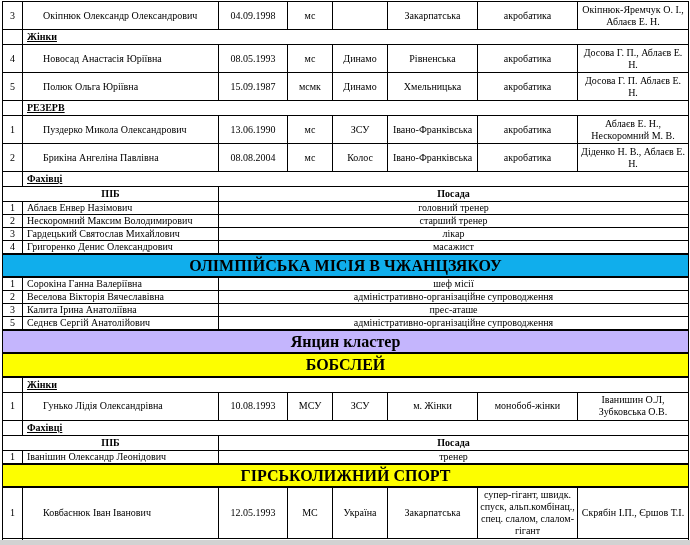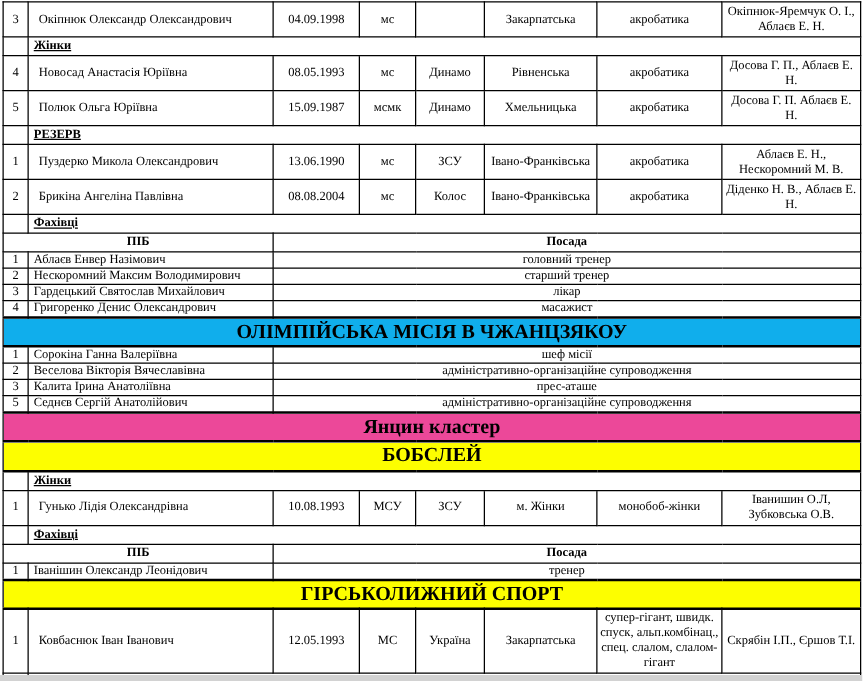--- a/index.html
+++ b/index.html
@@ -16,21 +16,21 @@
   }
   td {
     border: 1px solid #000;
     font-size: 10px; line-height: 1.2;
     padding: 1px 2px;
     text-align: center; vertical-align: middle;
     overflow: hidden;
     word-wrap: break-word;
   }
   tr.r-athlete { height: 28px; }
-  tr.r-athlete td.c-name { text-align: left; padding-left: 8px; }
+  tr.r-athlete td.c-name { text-align: left; padding-left: 20px; }
   tr.r-athlete-tall { height: 40px; }
   tr.r-sub { height: 14px; margin-top: 32px; }
   tr.r-sub td.c-label {
     text-align: left; font-weight: bold; padding-left: 4px;
   }
   tr.r-sub td.c-label span { text-decoration: underline; }
   tr.r-banner { height: 14px; }
   tr.r-banner td {
     font-weight: bold; font-size: 16px;
     border-top: 2px solid #000; border-bottom: 2px solid #000;
@@ -164,21 +164,21 @@
           <td>3</td>
           <td class="c-name">Калита Ірина Анатоліївна</td>
           <td colspan="6">прес-аташе</td>
         </tr>
         <tr class="r-person">
           <td>5</td>
           <td class="c-name">Седнєв Сергій Анатолійович</td>
           <td colspan="6">адміністративно-організаційне супроводження</td>
         </tr>
         <tr class="r-banner">
-          <td colspan="8" style="background: #ec4899;">Янцин кластер</td>
+          <td colspan="8" style="background: #c4b5fd;">Янцин кластер</td>
         </tr>
         <tr class="r-banner">
           <td colspan="8" style="background: rgb(253, 254, 0);">БОБСЛЕЙ</td>
         </tr>
         <tr class="r-sub">
           <td></td>
           <td colspan="7" class="c-label"><span>Жінки</span></td>
         </tr>
         <tr class="r-athlete">
           <td>1</td>

